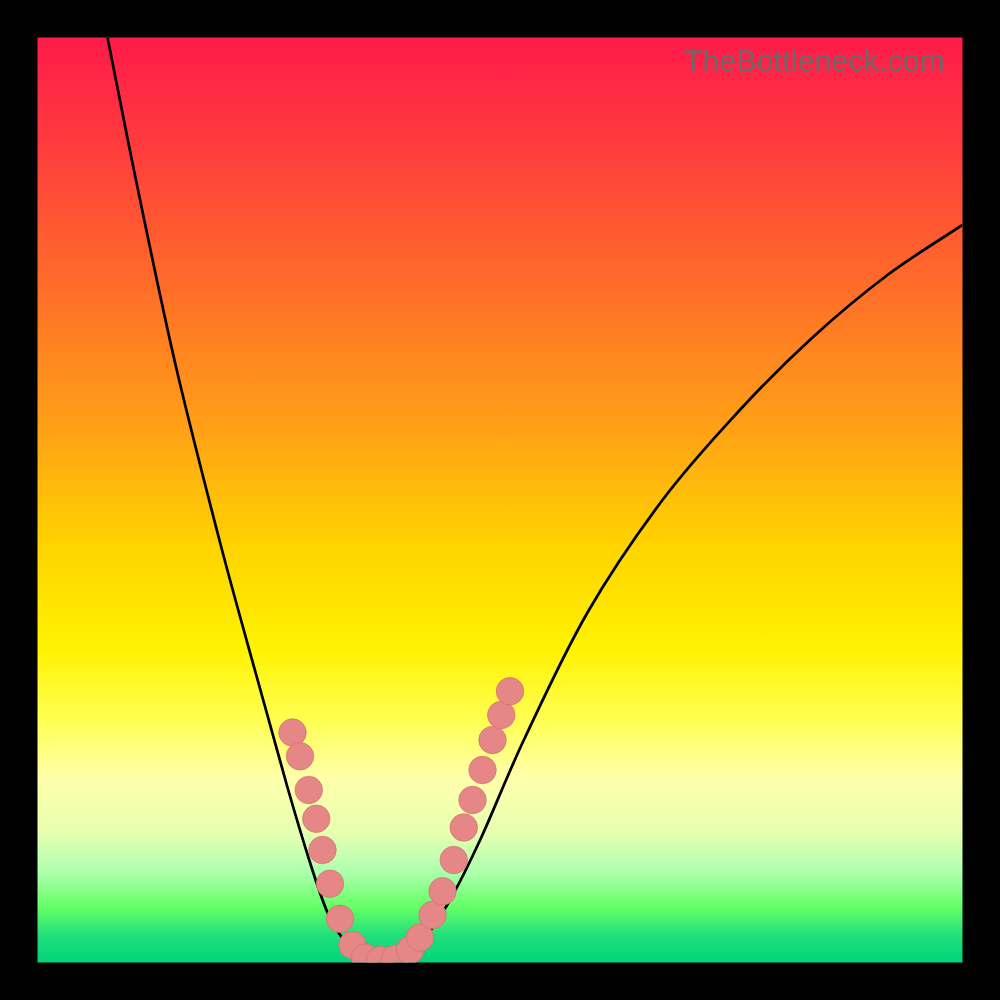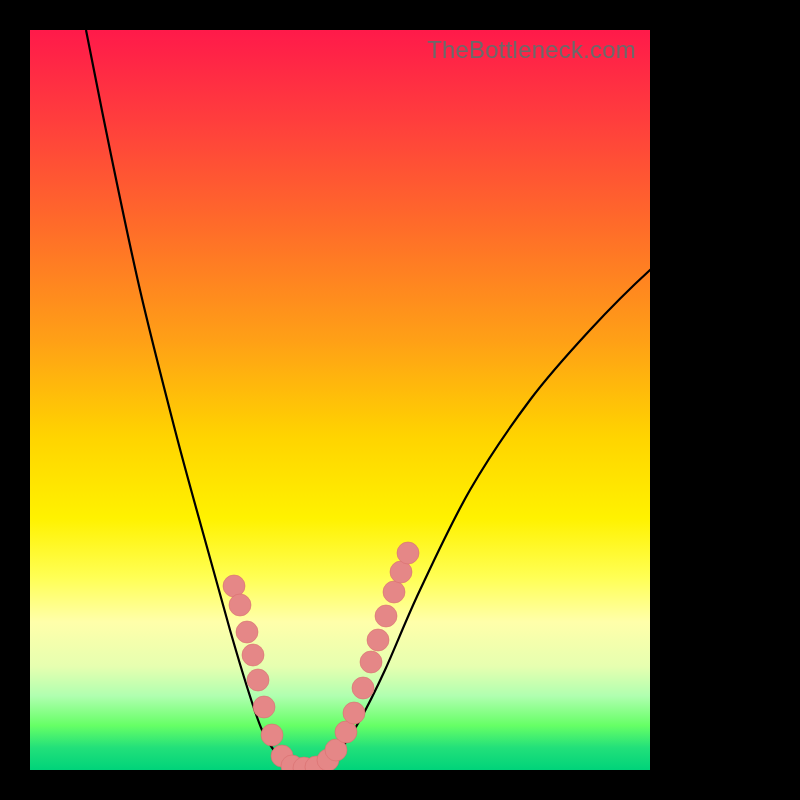--- a/index.html
+++ b/index.html
@@ -8,21 +8,21 @@
     width: 800px;
     height: 800px;
     background: #000;
     overflow: hidden;
     font-family: Arial, Helvetica, sans-serif;
   }
   .frame {
     position: absolute;
     left: 30px;
     top: 30px;
-    width: 620px;
+    width: 740px;
     height: 740px;
     background: linear-gradient(to bottom,
       #ff1a4a 0%,
       #ff3d3d 12%,
       #ff6a2a 26%,
       #ffa016 42%,
       #ffd400 55%,
       #fff200 66%,
       #ffff55 74%,
       #ffffaa 80%,

